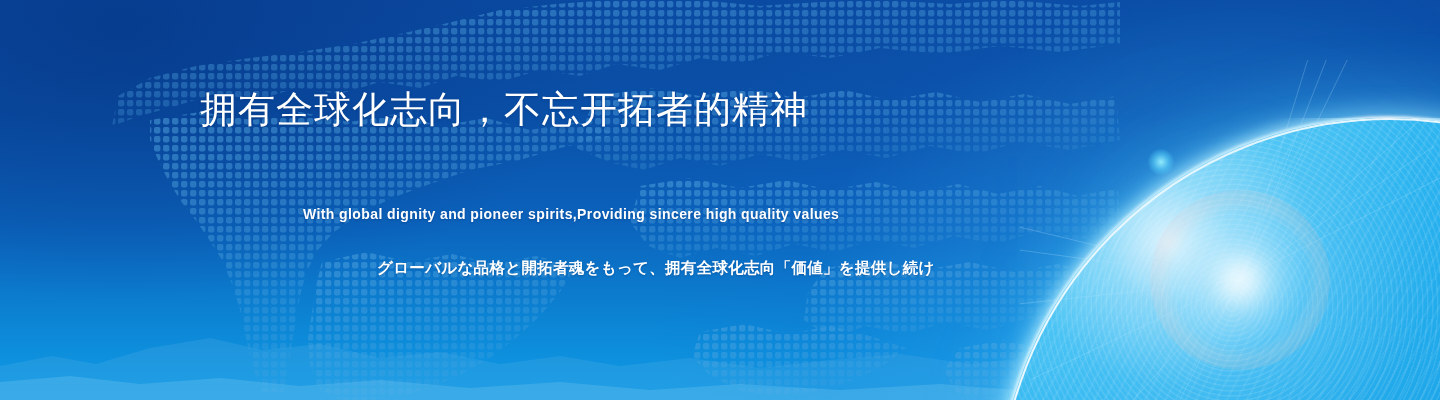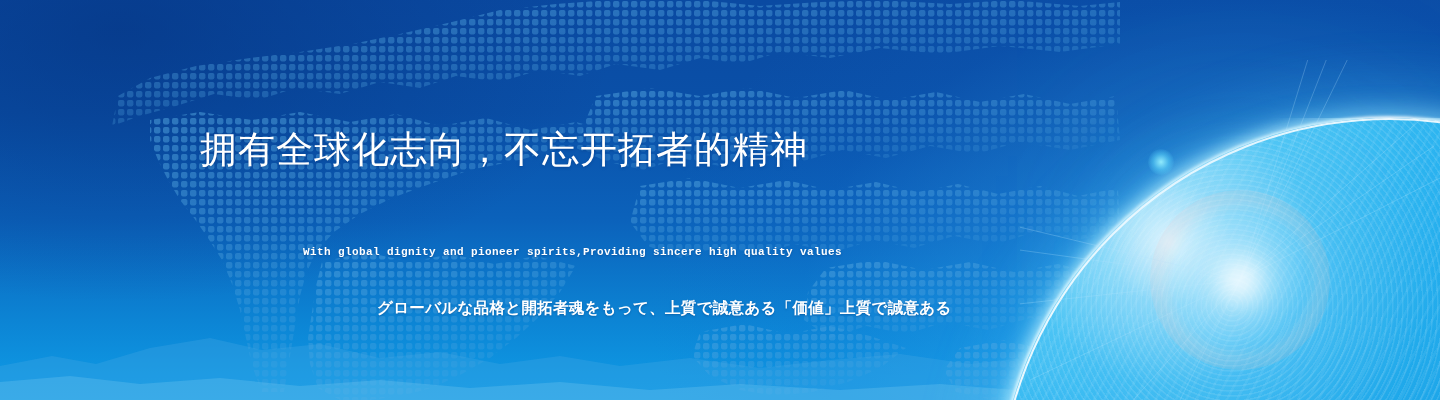--- a/index.html
+++ b/index.html
@@ -176,43 +176,42 @@
     background: radial-gradient(circle,
       rgba(150,240,255,0.95) 0%,
       rgba(90,210,250,0.55) 42%,
       rgba(60,180,240,0) 75%);
   }
 
   
   .text-layer {
     position: absolute;
     inset: 0;
-    margin-top: 40px;
   }
   .headline {
     position: absolute;
     left: 200px;
     top: 86px;
     font-family: "Liberation Serif", "DejaVu Serif", serif;
     font-size: 37px;
     line-height: 48px;
     color: #ffffff;
     letter-spacing: 1px;
     white-space: nowrap;
     text-shadow: 0 1px 3px rgba(0,40,100,0.35);
   }
   .headline-line2 {
     padding-left: 170px;
   }
   .subtitle-en {
     position: absolute;
     left: 303px;
     top: 206px;
-    font-family: Liberation Mono, monospace;
-    font-size: 11px;
+    font-family: Liberation Sans, sans-serif;
+    font-size: 14px;
     font-weight: bold;
     color: #ffffff;
     letter-spacing: 0.4px;
     white-space: nowrap;
     text-shadow: 0 1px 2px rgba(0,40,100,0.35);
   }
   .subtitle-jp {
     position: absolute;
     left: 377px;
     top: 258px;
@@ -291,16 +290,16 @@
 
   <div class="sun-halo"></div>
   <div class="sun-core"></div>
   <div class="flare-orb"></div>
 
   <div class="text-layer">
     <div class="headline">
       <div>拥有全球化志向，不忘开拓者的精神</div>
     </div>
     <div class="subtitle-en">With global dignity and pioneer spirits,Providing sincere high quality values</div>
-    <div class="subtitle-jp">グローバルな品格と開拓者魂をもって、上質で誠意ある「価値」上質で誠意ある</div>
+    <div class="subtitle-jp">グローバルな品格と開拓者魂をもって、拥有全球化志向「価値」を提供し続け</div>
   </div>
 
 </div>
 
 </body></html>

